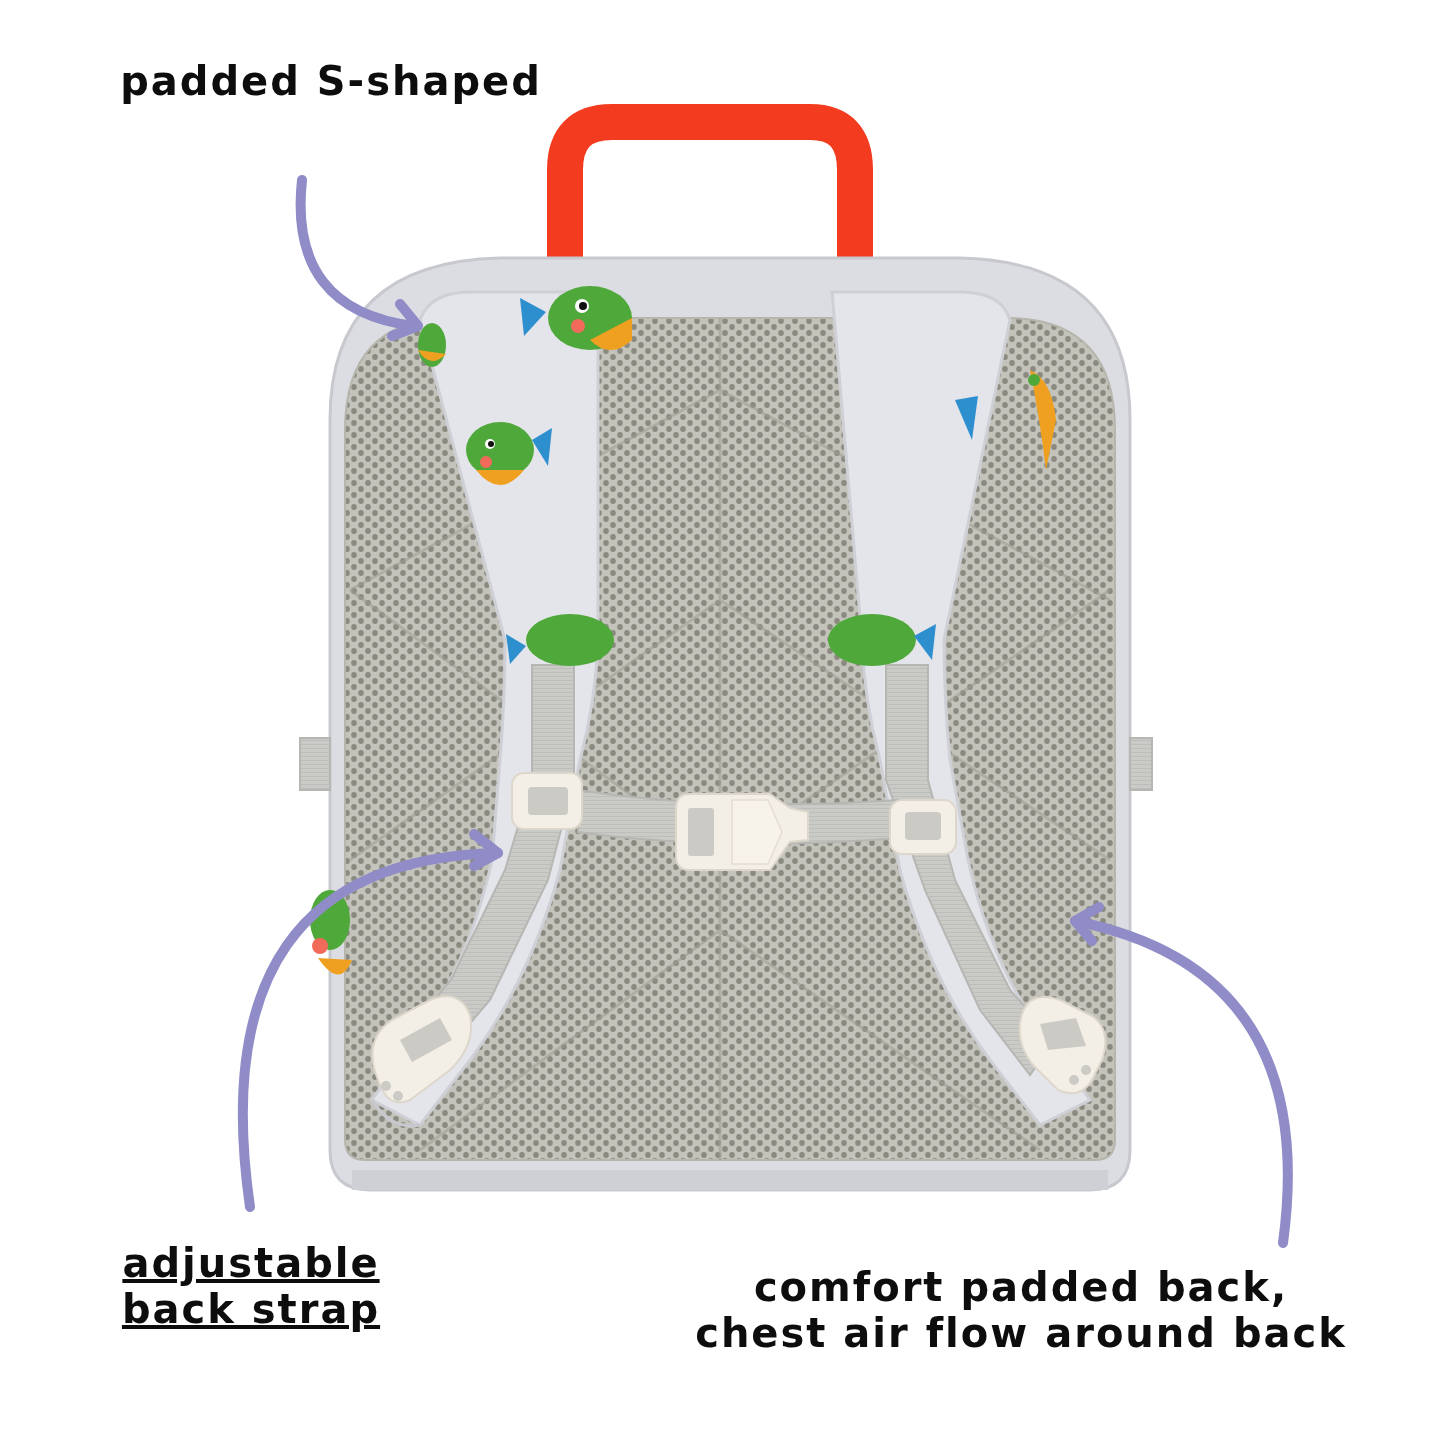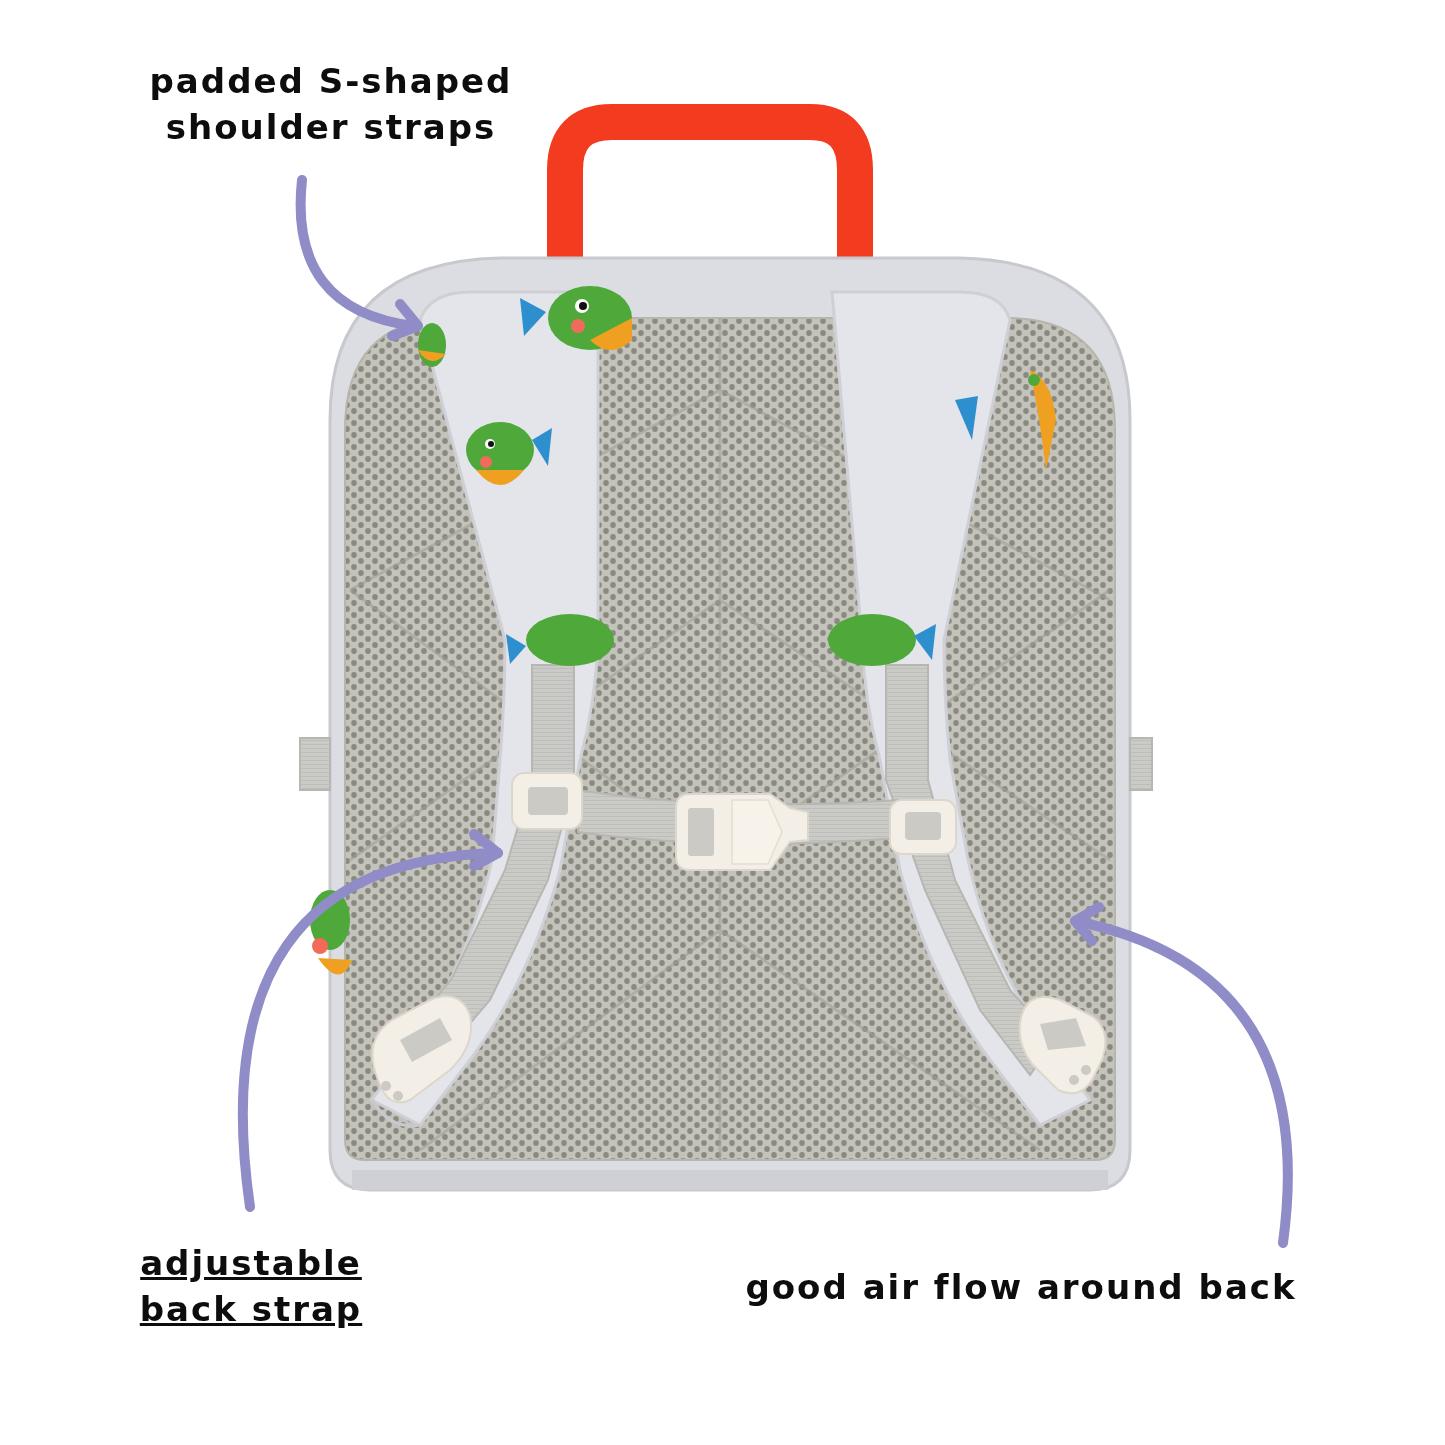--- a/index.html
+++ b/index.html
@@ -1,19 +1,19 @@
 <!DOCTYPE html>
 <html><head>
 <meta charset="utf-8">
 <style>
   html, body { margin: 0; padding: 0; background: #ffffff; }
   body { width: 1445px; height: 1445px; position: relative; overflow: hidden;
          font-family: "DejaVu Sans", "Liberation Sans", sans-serif; }
   .label { position: absolute; color: #0d0d0d; font-weight: bold; text-align: center;
-           letter-spacing: 2px; line-height: 46px; font-size: 34px; }
+           letter-spacing: 2px; line-height: 46px; font-size: 40px; }
   .label span { display: block; white-space: nowrap; }
   #lbl-straps { left: 96px; top: 58px; width: 470px; }
   #lbl-chest { left: 98px; top: 1240px; width: 306px; text-decoration: underline; }
   #lbl-back { left: 676px; top: 1264px; width: 690px; }
   .stage { position: absolute; left: 0; top: 0; width: 1445px; height: 1445px; }
   svg { position: absolute; left: 0; top: 0; }
 </style>
 </head>
 <body>
 
@@ -157,23 +157,23 @@
     <g>
       <path d="M1283 1243 Q1320 970 1075 921"></path>
       <path d="M1099 907 L1075 921 L1092 941"></path>
     </g>
   </g>
 </svg>
 </div>
 
 <div class="label" id="lbl-straps">
   <span>padded S-shaped</span>
-  <span>shoulder straps</span>
 </div>
 
 <div class="label" id="lbl-chest">
   <span>adjustable</span>
   <span>back strap</span>
 </div>
 
 <div class="label" id="lbl-back">
-  <span>good air flow around back</span>
+  <span>comfort padded back,</span>
+  <span>chest air flow around back</span>
 </div>
 
 </body></html>

